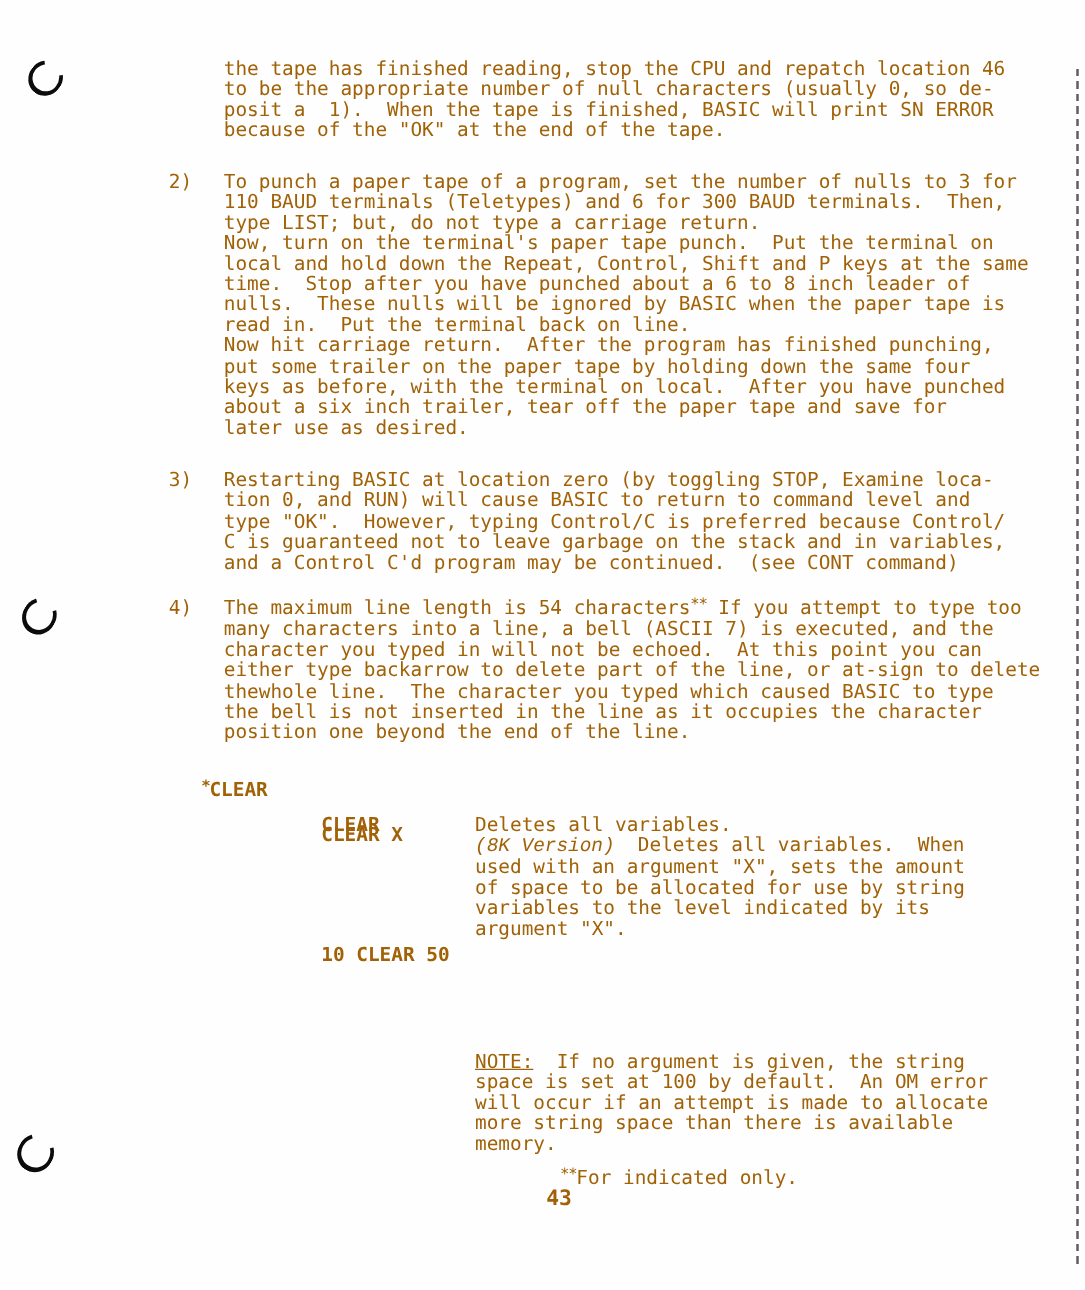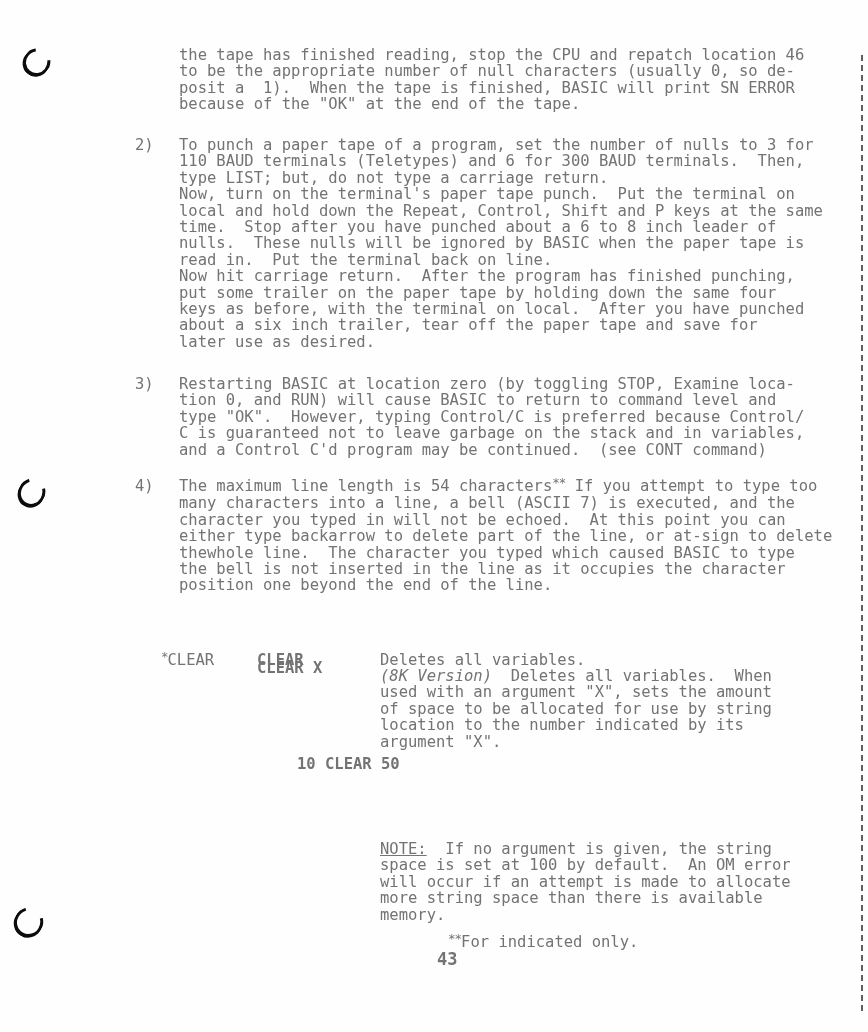--- a/index.html
+++ b/index.html
@@ -1,39 +1,39 @@
 <!DOCTYPE html>
 <html><head>
 <meta charset="utf-8">
 <style>
   html,body { margin:0; padding:0; background:#ffffff; }
   .page {
     position:relative; width:868px; height:1032px; background:#fefefe;
     font-family:"DejaVu Sans Mono","Liberation Mono",monospace;
-    color:#737373; font-size:15.5px; line-height:16.4px; overflow:hidden;
+    color:#a16207; font-size:15.5px; line-height:16.4px; overflow:hidden;
   }
   .pre { white-space:pre; }
   .abs { position:absolute; }
   .item { position:absolute; display:flex; align-items:flex-start; }
   .item-num { width:44px; flex:none; }
   .sup { position:relative; top:-4px; font-size:12.5px; letter-spacing:-1px; }
-  .ital { font-style:italic; }
+  .ital { font-style:italic;font-family:Liberation Mono, monospace; }
   .uline { text-decoration:underline;text-align:center; }
   .crescent {
     position:absolute; border:3px solid #0c0c0c; border-radius:50%;
     border-top-color:transparent;
   }
   #c1 { left:23px; top:48px;  width:21px; height:22px; transform:rotate(38deg); border-bottom-width:4px; }
   #c2 { left:18px; top:478px; width:21px; height:23px; transform:rotate(30deg); border-bottom-width:4px; }
   #c3 { left:14px; top:907px; width:23px; height:24px; transform:rotate(30deg); border-bottom-width:4px; }
   .edge-line {
     position:absolute; left:861px; top:55px; width:2px; height:958px;
     background-image:repeating-linear-gradient(to bottom,#5f5f5f 0 6px,transparent 6px 10px);
   }
-  .clear-label { position:absolute; left:161px; top:652px; font-weight:normal; }
+  .clear-label { position:absolute; left:161px; top:624px; font-weight:bold; }
   .cmd { position:absolute; left:257px; font-weight:bold; white-space:pre; }
   .desc { position:absolute; left:380px; width:450px; white-space:pre; }
   .footnote { position:absolute; left:448px; top:934px; }
   .pagenum { position:absolute; left:437px; top:951px; font-weight:bold; font-size:17px;text-align:right; }
 </style>
 </head>
 <body>
 
 <div class="page">
 
@@ -86,24 +86,24 @@
 
   <div class="clear-label"><span class="sup">*</span><span>CLEAR</span></div>
 
   <div class="cmd" style="top:652px;">CLEAR</div>
   <div class="desc" style="top:652px;">Deletes all variables.</div>
 
   <div class="cmd" style="top:660px;">CLEAR X</div>
   <div class="desc" style="top:668px;"><span class="ital">(8K Version)</span><span>  Deletes all variables.  When
 used with an argument "X", sets the amount
 of space to be allocated for use by string
-location to the number indicated by its
+variables to the level indicated by its
 argument "X".</span></div>
 
-  <div class="cmd" style="top:756px;margin-left:40px;">10 CLEAR 50</div>
+  <div class="cmd" style="top:756px;">10 CLEAR 50</div>
 
   <div class="desc" style="top:841px;"><span class="uline">NOTE:</span><span>  If no argument is given, the string
 space is set at 100 by default.  An OM error
 will occur if an attempt is made to allocate
 more string space than there is available
 memory.</span></div>
 
   <div class="footnote"><span class="sup">**</span><span>For indicated only.</span></div>
 
   <div class="pagenum">43</div>

